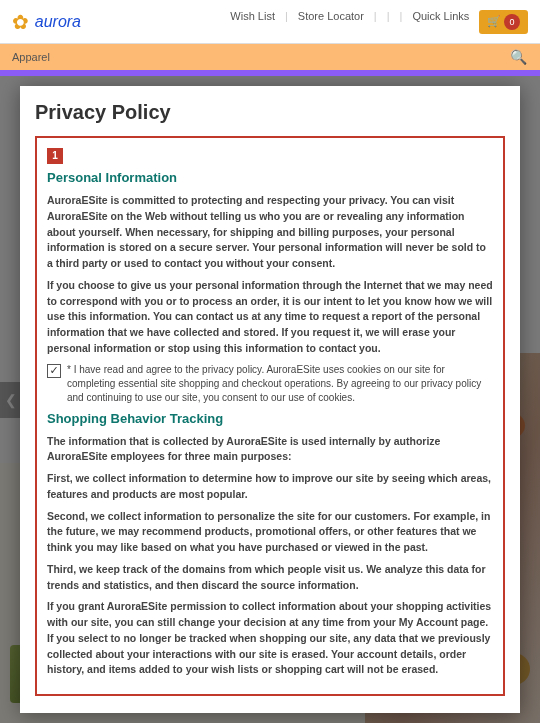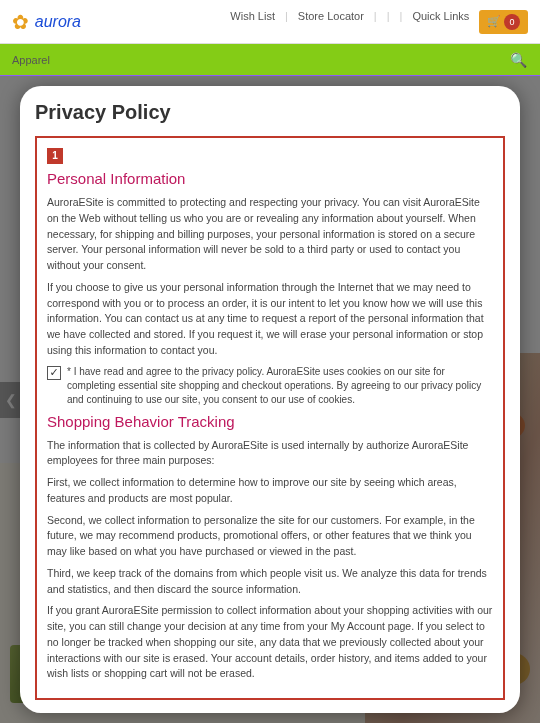--- a/index.html
+++ b/index.html
@@ -10,49 +10,49 @@
     .logo { display: flex; align-items: center; gap: 6px; }
     .logo-icon { color: #e8a020; font-size: 20px; }
     .logo-text { font-size: 16px; color: #1d4ed8; font-style: italic; }
     .header-nav { display: flex; gap: 10px; font-size: 11px; color: #555; }
     .header-nav span { cursor: pointer; }
     .header-nav .divider { color: #ccc; }
     .cart-btn { background: #e8a020; color: white; border: none; padding: 4px 8px; border-radius: 3px; font-size: 11px; cursor: pointer; display: flex; align-items: center; gap: 3px; }
     .cart-count { background: #c0392b; color: white; border-radius: 50%; width: 16px; height: 16px; font-size: 9px; display: flex; align-items: center; justify-content: center; }
 
     
-    .sub-header { background: #84cc16; border-bottom: 1px solid #8b5cf6; padding: 6px 12px; display: flex; align-items: center; justify-content: space-between; height: 32px; }
+    .sub-header { background: #fdba74; border-bottom: 6px solid #8b5cf6; padding: 6px 12px; display: flex; align-items: center; justify-content: space-between; height: 32px; }
     .sub-nav { display: flex; align-items: center; gap: 4px; font-size: 11px; color: #555; }
     .sub-nav span { cursor: pointer; }
     .search-icon-btn { background: none; border: none; cursor: pointer; color: #555; font-size: 14px; }
 
     
     .main-area { position: relative; height: calc(723px - 76px); overflow: hidden; }
 
     
     .bg-content { position: absolute; top: 0; left: 0; width: 100%; height: 100%; z-index: 1; }
 
     
     .left-arrow { position: absolute; left: 0; top: 50%; transform: translateY(-50%); background: rgba(0,0,0,0.3); color: white; padding: 10px 5px; cursor: pointer; z-index: 2; font-size: 14px; }
 
     .bg-bright { position: absolute; left: 0; bottom: 0; width: 100%; height: 260px; background: #f8f4e8; }
     .bright-title { font-size: 36px; font-weight: bold; color: #4a3a2a; letter-spacing: 2px; text-transform: uppercase; padding: 15px 20px 5px; font-style: italic; }
     .bright-desc { font-size: 11px; color: #555; padding: 0 20px 10px; max-width: 300px; line-height: 1.4; }
     .shop-now-btn { background: #c0392b; color: white; border: none; padding: 10px 22px; font-size: 13px; font-weight: bold; cursor: pointer; margin: 5px 20px; display: inline-block; text-transform: lowercase; }
 
     
     .overlay { position: absolute; top: 0; left: 0; width: 100%; height: 100%; background: rgba(0,0,0,0.5); z-index: 10; }
-    .modal { position: absolute; top: 10px; left: 20px; right: 20px; background: white; z-index: 11; padding: 15px; max-height: calc(100% - 20px); overflow-y: auto; box-shadow: 0 2px 20px rgba(0,0,0,0.4); border-radius: 21px; }
+    .modal { position: absolute; top: 10px; left: 20px; right: 20px; background: white; z-index: 11; padding: 15px; max-height: calc(100% - 20px); overflow-y: auto; box-shadow: 0 2px 20px rgba(0,0,0,0.4); }
     .modal-title { font-size: 20px; font-weight: bold; color: #333; margin-bottom: 12px; }
 
     
     .section-box { border: 2px solid #c0392b; padding: 10px; margin-bottom: 12px; }
     .section-num { display: inline-block; background: #c0392b; color: white; width: 16px; height: 16px; font-size: 10px; font-weight: bold; text-align: center; line-height: 16px; margin-bottom: 6px; }
-    .section-title { font-size: 15px; font-weight: normal; color: #be185d; margin-bottom: 8px; }
-    .section-text { font-size: 10.5px; color: #444; line-height: 1.5; margin-bottom: 6px; }
+    .section-title { font-size: 13px; font-weight: bold; color: #0f766e; margin-bottom: 8px; }
+    .section-text { font-size: 10.5px; color: #444; line-height: 1.5; margin-bottom: 6px; font-weight: bold; }
 
     
     .checkbox-row { display: flex; align-items: flex-start; gap: 6px; margin-bottom: 6px; }
     .checkbox-box { width: 14px; height: 14px; border: 1px solid #555; background: #fff; flex-shrink: 0; margin-top: 1px; display: flex; align-items: center; justify-content: center; }
     .checkmark { color: #333; font-size: 11px; }
     .checkbox-label { font-size: 10px; color: #444; line-height: 1.4; }
   </style>
 </head>
 <body>
 

